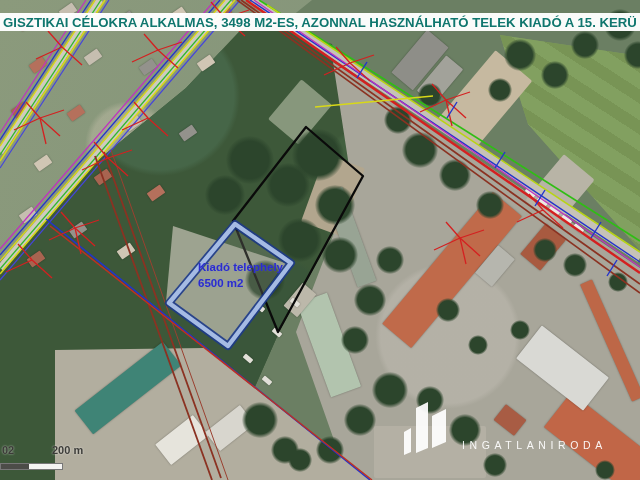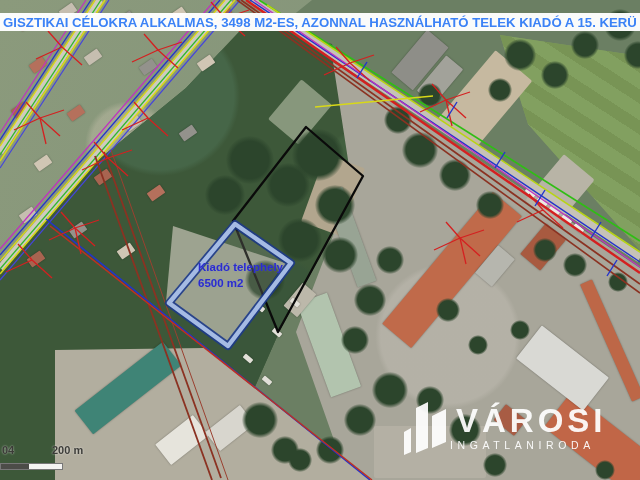--- a/index.html
+++ b/index.html
@@ -38,37 +38,37 @@
   .rib{background-image:repeating-linear-gradient(90deg,rgba(255,255,255,.35) 0 2px,transparent 2px 7px);}
   .ridge{background-image:linear-gradient(180deg,transparent 44%,rgba(255,255,255,.45) 44% 56%,transparent 56%);}
   .tree{position:absolute;border-radius:50%;}
 
   svg.overlay{position:absolute;left:0;top:0;}
 
   
   #banner{position:absolute;left:0;top:13px;width:640px;height:18px;
           background:rgba(255,255,255,.97);display:flex;align-items:center;justify-content:center;
           overflow:hidden;}
-  #banner span{font-size:13.2px;font-weight:bold;color:#3b82f6;white-space:nowrap;}
+  #banner span{font-size:13.2px;font-weight:bold;color:#0f766e;white-space:nowrap;}
 
   #parcel-label{position:absolute;left:198px;top:260px;line-height:15.5px;
           font-size:11.5px;font-weight:bold;color:#2b2bd0;text-shadow:0 0 2px rgba(120,150,220,.4);}
 
   #scalebar{position:absolute;left:0px;top:444px;width:120px;}
   #scalebar .lbl{position:absolute;top:0;font-size:11px;font-weight:bold;color:#3c3c38;
           text-shadow:0 0 2px rgba(255,255,255,.7);}
   #scalebar .lbl.left{left:2px;} #scalebar .lbl.right{left:52px;}
   #scalebar .bar{position:absolute;top:19px;left:0;height:7px;border:1px solid #777;display:flex;width:63px;}
   #scalebar .seg1{width:28px;background:#4c4c48;}
   #scalebar .seg2{width:34px;background:#f4f4f2;}
 
   #logo{position:absolute;left:398px;top:396px;width:240px;height:70px;opacity:.93;}
   #logo .name{position:absolute;left:58px;top:6px;font-size:33px;font-weight:bold;
           color:#fff;letter-spacing:4px;}
-  #logo .sub{position:absolute;left:52px;top:43px;font-size:10.5px;color:#fff;letter-spacing:4.6px;}
+  #logo .sub{position:absolute;left:64px;top:43px;font-size:10.5px;color:#fff;letter-spacing:4.6px;}
 </style>
 </head>
 <body>
 
 <div id="screen">
 
   <div class="layer residential"></div>
   <div class="layer forest"></div>
   <div class="layer field"></div>
   <div class="layer industrial-right"></div>
@@ -277,31 +277,30 @@
   <div id="parcel-label">
     <div>Kiadó telephely</div>
     <div>6500 m2</div>
   </div>
 
   <div id="banner">
     <span>GISZTIKAI CÉLOKRA ALKALMAS, 3498 M2-ES, AZONNAL HASZNÁLHATÓ TELEK KIADÓ A 15. KERÜ</span>
   </div>
 
   <div id="scalebar">
-    <span class="lbl left">04</span>
+    <span class="lbl left">02</span>
     <span class="lbl right">200 m</span>
     <div class="bar">
       <div class="seg1"></div>
       <div class="seg2"></div>
     </div>
   </div>
 
   <div id="logo">
     <svg width="56" height="66" viewBox="0 0 56 66">
       <path d="M6 36 L13 32 L13 56 L6 59 Z" fill="#fff"></path>
       <path d="M18 12 L30 6 L30 52 L18 57 Z" fill="#fff"></path>
       <path d="M34 20 L48 13 L48 46 L34 52 Z" fill="#fff"></path>
     </svg>
-    <span class="name">VÁROSI</span>
     <span class="sub">INGATLANIRODA</span>
   </div>
 
 </div>
 
 </body></html>

